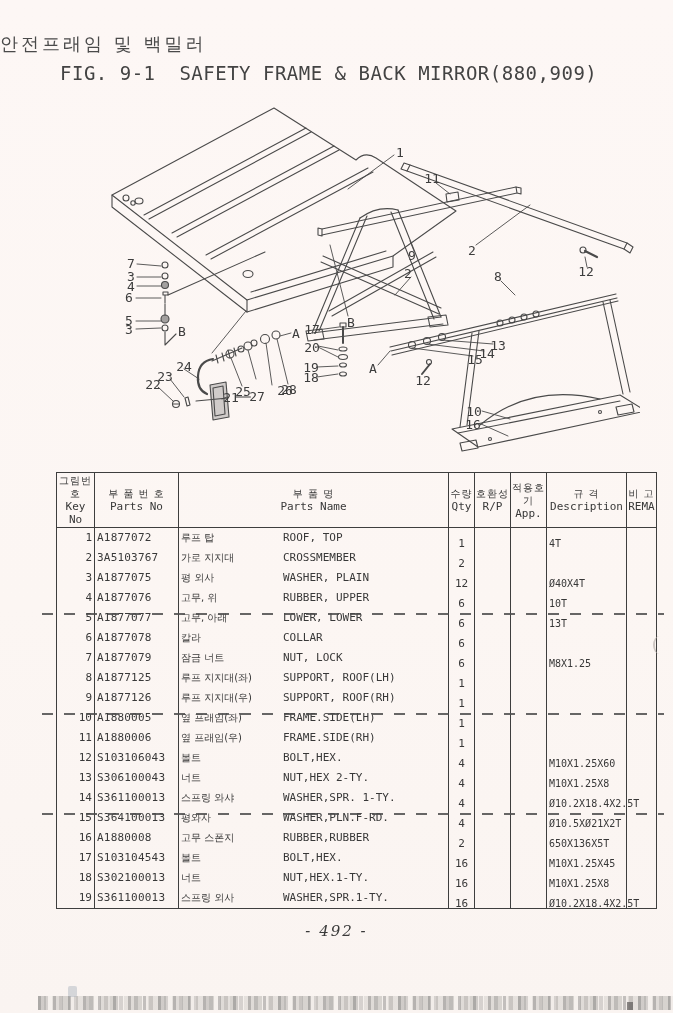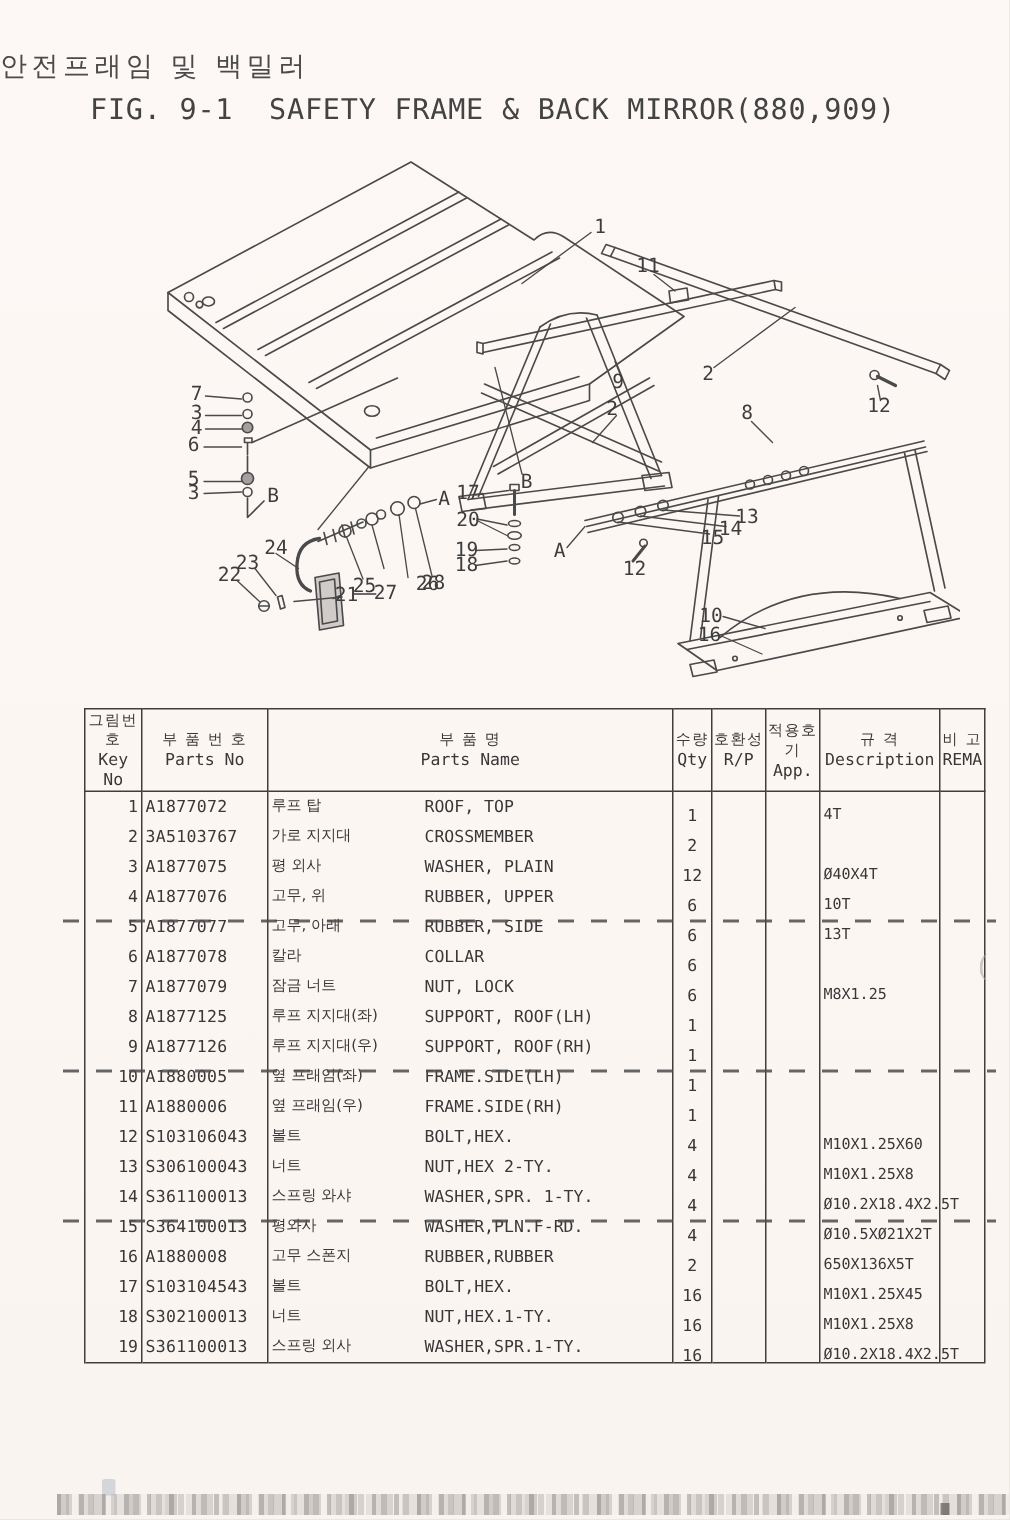--- a/index.html
+++ b/index.html
@@ -353,21 +353,21 @@
           <td class="c-app"></td>
           <td class="c-desc"><span>10T</span></td>
           <td class="c-rema"></td>
         </tr>
         <tr>
           <td class="c-key">5</td>
           <td class="c-pno">A1877077</td>
           <td class="c-name">
             <div class="name-wrap">
               <span class="nm-kr">고무, 아래</span>
-              <span class="nm-en">RUBBER, SIDE</span>
+              <span class="nm-en">LOWER, LOWER</span>
             </div>
           </td>
           <td class="c-qty"><span>6</span></td>
           <td class="c-rp"></td>
           <td class="c-app"></td>
           <td class="c-desc"><span>13T</span></td>
           <td class="c-rema"></td>
         </tr>
         <tr>
           <td class="c-key">6</td>
@@ -579,18 +579,19 @@
           <td class="c-desc"><span>Ø10.2X18.4X2.5T</span></td>
           <td class="c-rema"></td>
         </tr>
       </tbody>
   </table>
 
   <div class="dash-line" style="top:613px"></div>
   <div class="dash-line" style="top:713px"></div>
   <div class="dash-line" style="top:813px"></div>
 
+  <div class="page-number">- 492 -</div>
 
   <div class="scan-noise"></div>
   <div class="mark-right"></div>
   <div class="mark-br"></div>
   <div class="mark-bl"></div>
 </div>
 
 </body></html>

